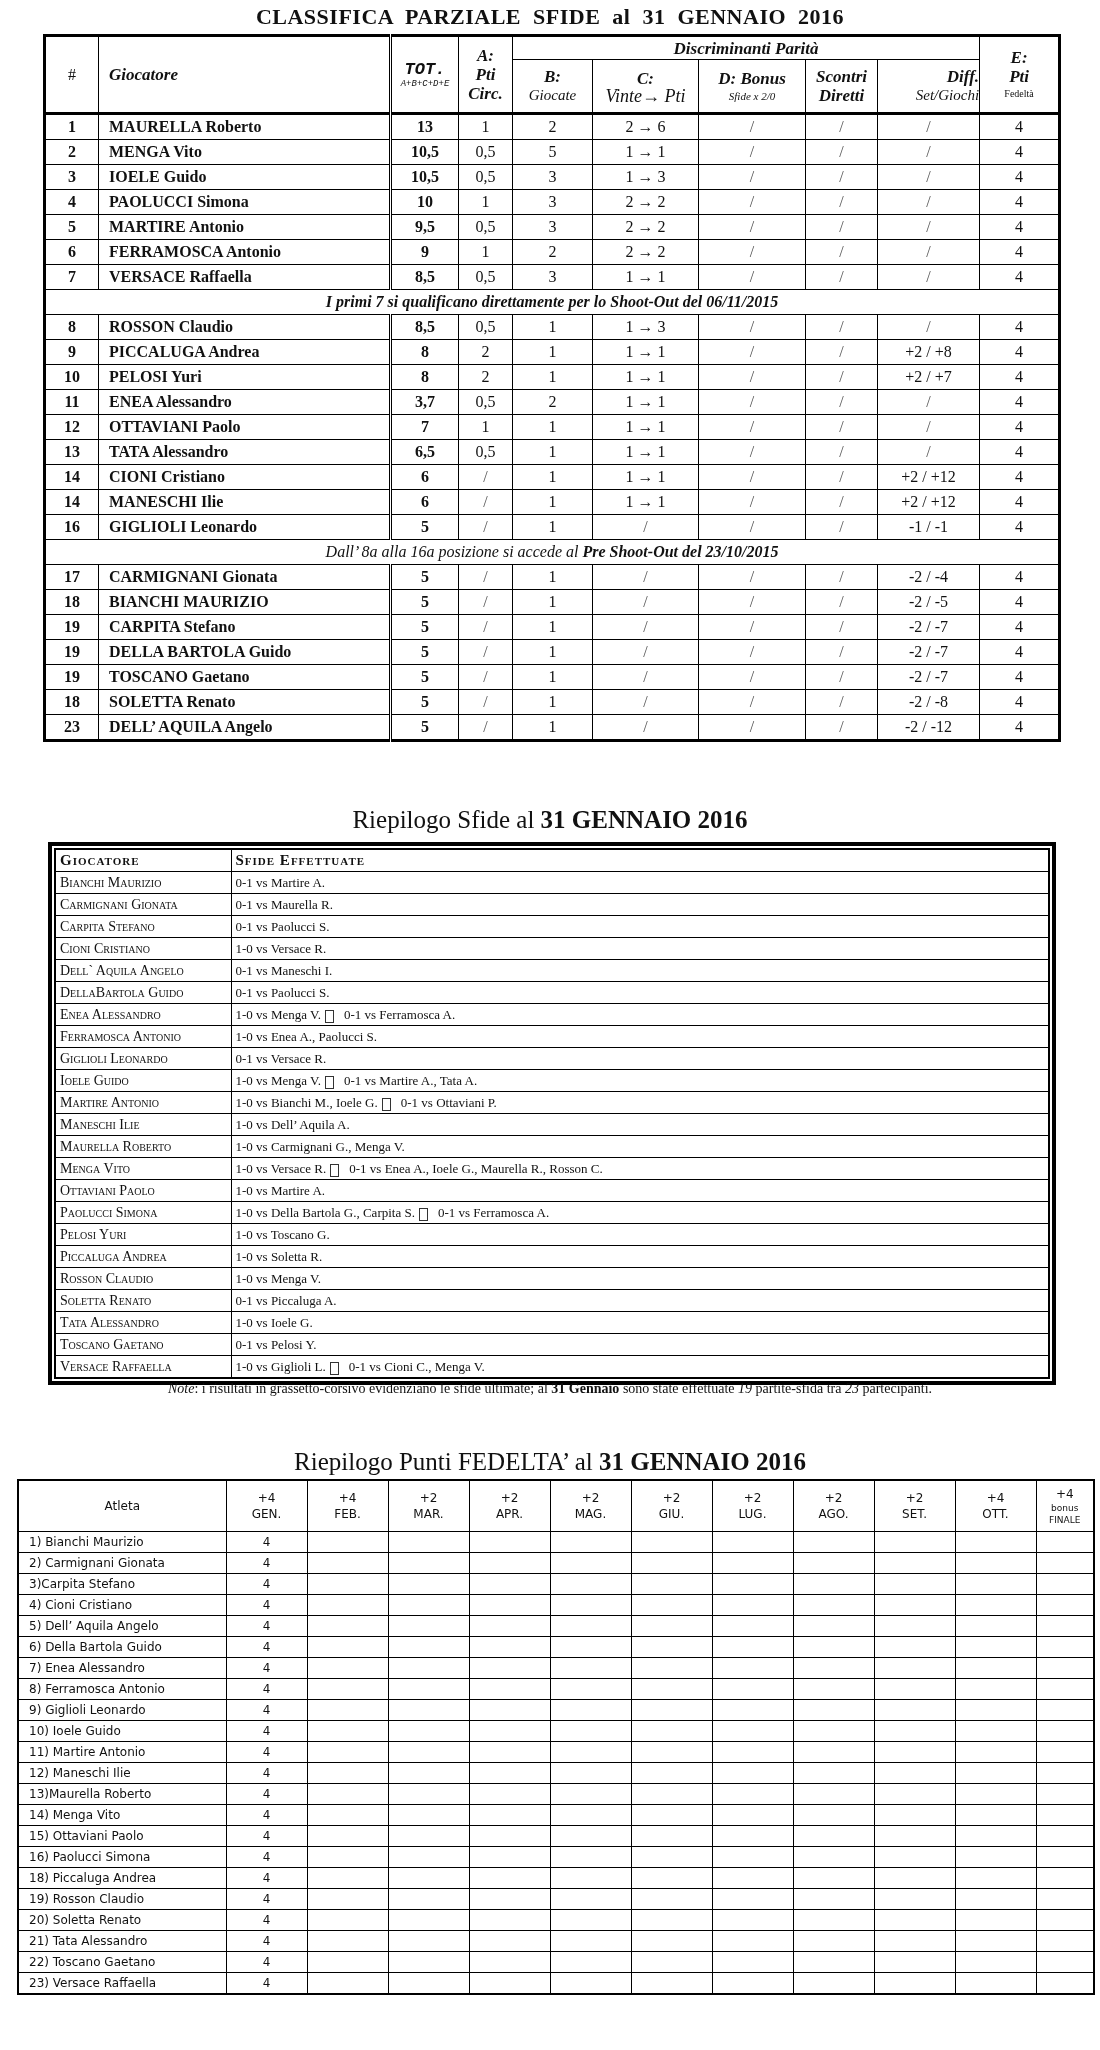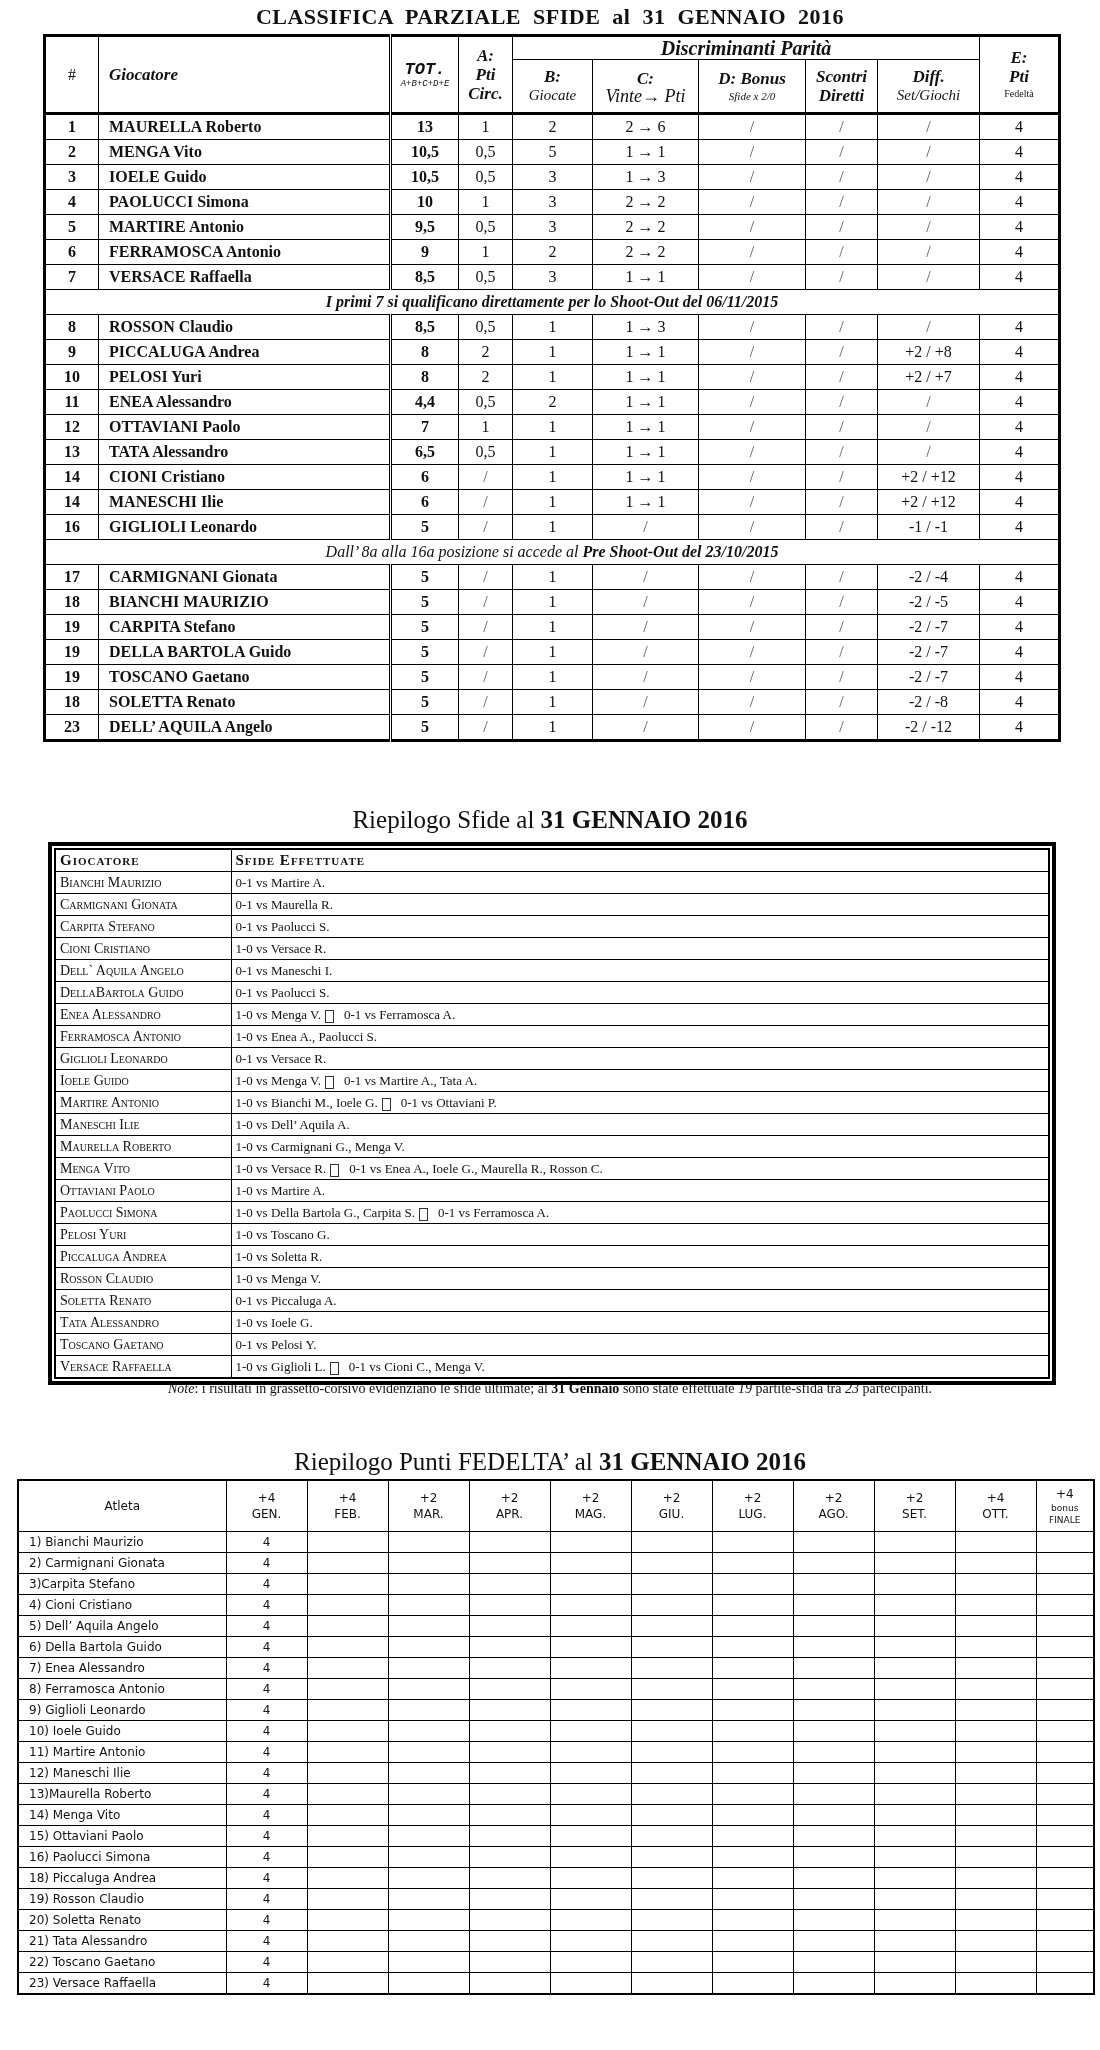--- a/index.html
+++ b/index.html
@@ -66,21 +66,21 @@
       <th rowspan="2" class="col-name" style="font-size:17px;">Giocatore</th>
       <th rowspan="2" class="tot" style="font-size:17px;font-family:Liberation Mono, monospace;">
         <span>TOT.</span>
         <span class="sub">A+B+C+D+E</span>
       </th>
       <th rowspan="2" style="font-size:17px;">
         <span style="display:block">A:</span>
         <span style="display:block">Pti</span>
         <span style="display:block">Circ.</span>
       </th>
-      <th colspan="5" style="font-size:20px;">Discriminanti Parità</th>
+      <th colspan="5" style="font-size:17px;">Discriminanti Parità</th>
       <th rowspan="2" style="font-size:17px;">
         <span style="display:block">E:</span>
         <span style="display:block">Pti</span>
         <span class="sub2" style="font-size:10px;font-style:normal;">Fedeltà</span>
       </th>
     </tr>
     <tr class="h2">
       <th style="font-size:17px;">
         <span style="display:block">B:</span>
         <span style="display:block;font-weight:normal;font-size:15px;">Giocate</span>
@@ -90,21 +90,21 @@
         <span class="sub2">Vinte→ Pti</span>
       </th>
       <th style="font-size:17px;">
         <span style="display:block">D: Bonus</span>
         <span class="sub2" style="font-size:11px;">Sfide x 2/0</span>
       </th>
       <th style="font-size:17px;">
         <span style="display:block">Scontri</span>
         <span style="display:block">Diretti</span>
       </th>
-      <th style="font-size:17px;">
+      <th style="font-size:17px;text-align:right;">
         <span style="display:block">Diff.</span>
         <span style="display:block;font-weight:normal;font-size:15px;">Set/Giochi</span>
       </th>
     </tr>
   </thead>
   <tbody id="t1-g1">
       <tr>
         <td class="rank">1</td>
         <td class="col-name">MAURELLA  Roberto</td>
         <td class="tot">13</td>
@@ -227,21 +227,21 @@
         <td>1</td>
         <td>1 → 1</td>
         <td class="slash">/</td>
         <td class="slash">/</td>
         <td>+2 / +7</td>
         <td>4</td>
       </tr>
       <tr>
         <td class="rank">11</td>
         <td class="col-name">ENEA  Alessandro</td>
-        <td class="tot">4,4</td>
+        <td class="tot">3,7</td>
         <td>0,5</td>
         <td>2</td>
         <td>1 → 1</td>
         <td class="slash">/</td>
         <td class="slash">/</td>
         <td class="slash">/</td>
         <td>4</td>
       </tr>
       <tr>
         <td class="rank">12</td>

